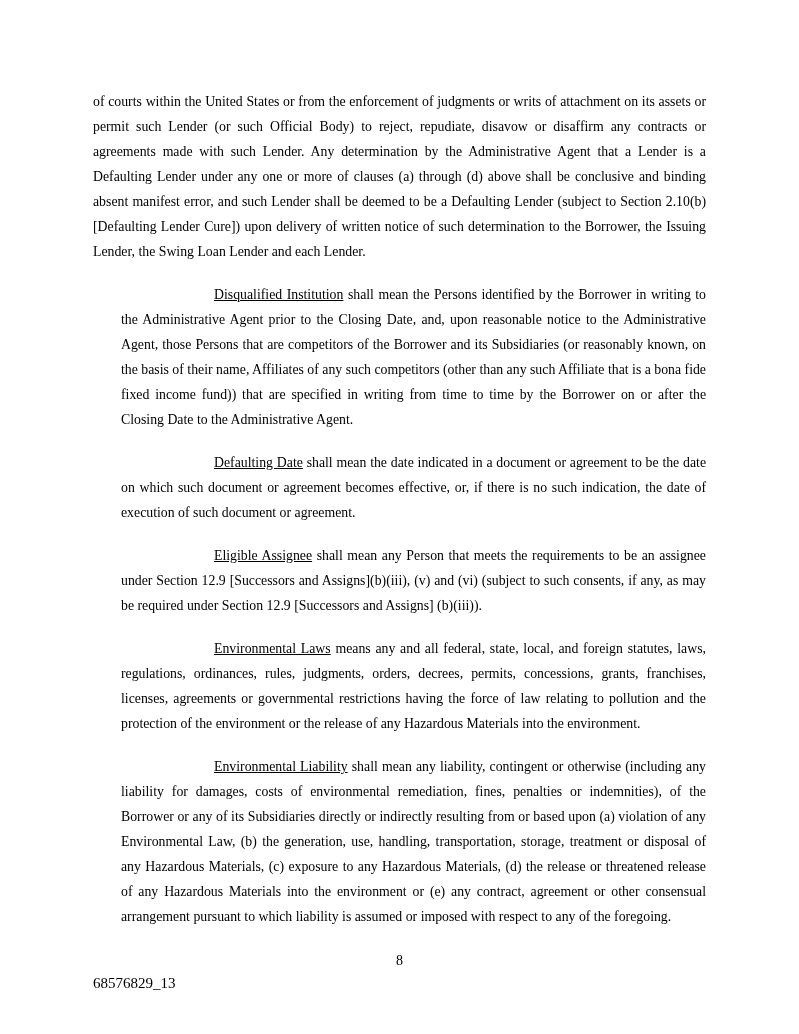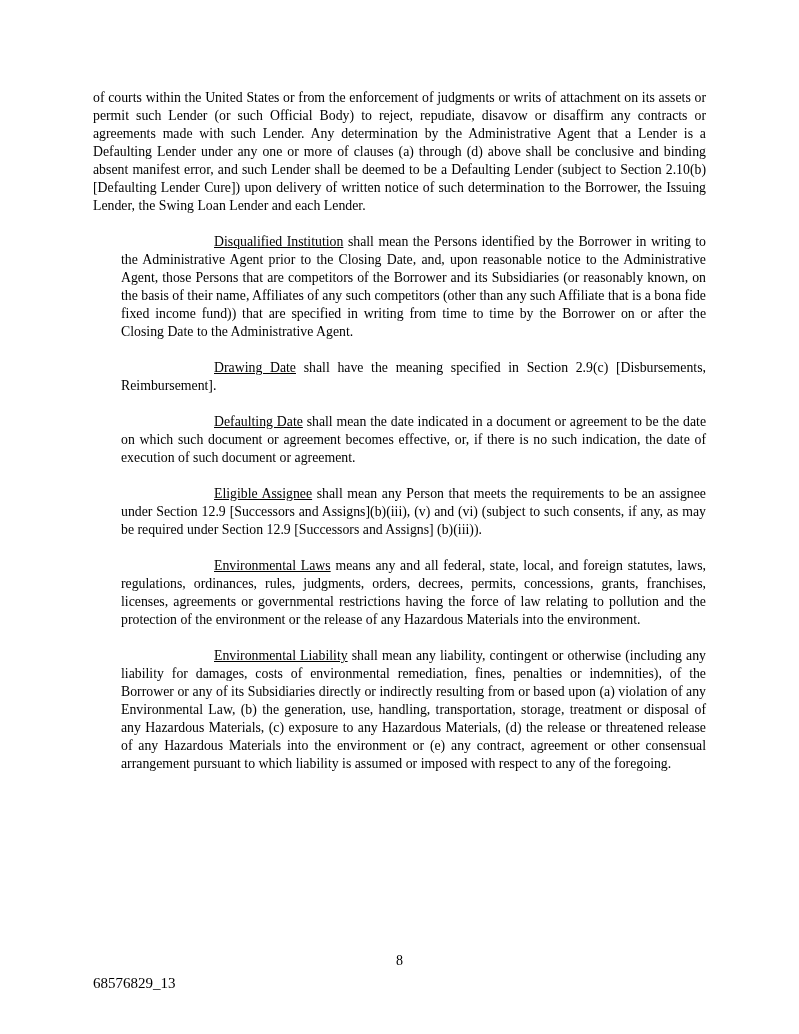--- a/index.html
+++ b/index.html
@@ -23,21 +23,21 @@
   }
   .content {
     position: absolute;
     left: 93px;
     top: 89px;
     width: 613px;
   }
   p.para {
     margin: 18px 0 0 0;
     font-size: 13.8px;
-    line-height: 18px;
+    line-height: 25px;
     text-align: justify;
   }
   p.para:first-child {
     margin-top: 0;
   }
   p.para.indent {
     text-indent: 93px;
     margin-left: 28px;
   }
   .underline {
@@ -60,21 +60,20 @@
     line-height: 12px;
   }
 </style>
 </head>
 <body>
 
 <div class="page">
   <div class="content">
       <p class="para"><span>of courts within the United States or from the enforcement of judgments or writs of attachment on its assets or permit such Lender (or such Official Body) to reject, repudiate, disavow or disaffirm any contracts or agreements made with such Lender.  Any determination by the Administrative Agent that a Lender is a Defaulting Lender under any one or more of clauses (a) through (d) above shall be conclusive and binding absent manifest error, and such Lender shall be deemed to be a Defaulting Lender (subject to Section 2.10(b) [Defaulting Lender Cure]) upon delivery of written notice of such determination to the Borrower, the Issuing Lender, the Swing Loan Lender and each Lender.</span></p>
       <p class="para indent"><span class="underline">Disqualified Institution</span><span> shall mean the Persons identified by the Borrower in writing to the Administrative Agent prior to the Closing Date, and, upon reasonable notice to the Administrative Agent, those Persons that are competitors of the Borrower and its Subsidiaries (or reasonably known, on the basis of their name, Affiliates of any such competitors (other than any such Affiliate that is a bona fide fixed income fund)) that are specified in writing from time to time by the Borrower on or after the Closing Date to the Administrative Agent.</span></p>
-      <p class="para indent"><span class="underline">Drawing Date</span><span> shall have the meaning specified in Section 2.9(c) [Disbursements, Reimbursement].</span></p>
       <p class="para indent"><span class="underline">Defaulting Date</span><span> shall mean the date indicated in a document or agreement to be the date on which such document or agreement becomes effective, or, if there is no such indication, the date of execution of such document or agreement.</span></p>
       <p class="para indent"><span class="underline">Eligible Assignee</span><span> shall mean any Person that meets the requirements to be an assignee under Section 12.9 [Successors and Assigns](b)(iii), (v) and (vi) (subject to such consents, if any, as may be required under Section 12.9 [Successors and Assigns] (b)(iii)).</span></p>
       <p class="para indent"><span class="underline">Environmental Laws</span><span> means any and all federal, state, local, and foreign statutes, laws, regulations, ordinances, rules, judgments, orders, decrees, permits, concessions, grants, franchises, licenses, agreements or governmental restrictions having the force of law relating to pollution and the protection of the environment or the release of any Hazardous Materials into the environment.</span></p>
       <p class="para indent"><span class="underline">Environmental Liability</span><span> shall mean any liability, contingent or otherwise (including any liability for damages, costs of environmental remediation, fines, penalties or indemnities), of the Borrower or any of its Subsidiaries directly or indirectly resulting from or based upon (a) violation of any Environmental Law, (b) the generation, use, handling, transportation, storage, treatment or disposal of any Hazardous Materials, (c) exposure to any Hazardous Materials, (d) the release or threatened release of any Hazardous Materials into the environment or (e) any contract, agreement or other consensual arrangement pursuant to which liability is assumed or imposed with respect to any of the foregoing.</span></p>
     </div>
   <div class="page-number">8</div>
   <div class="doc-id">68576829_13</div>
 </div>
 
 </body></html>

